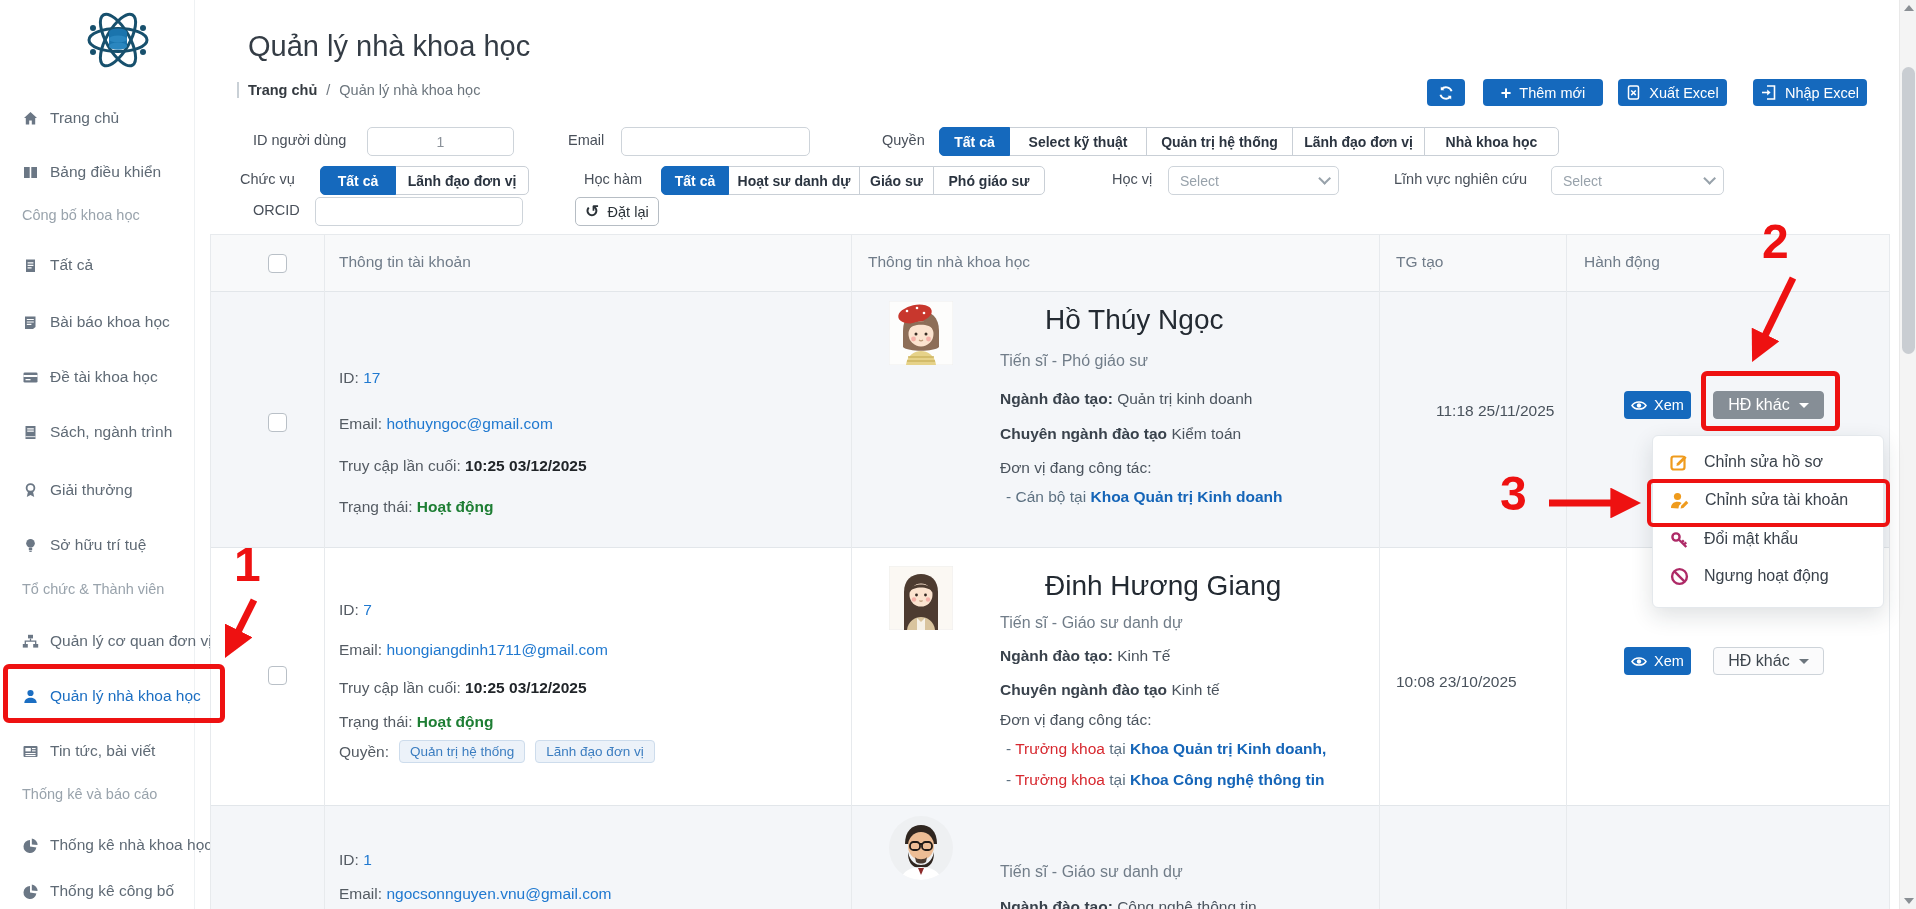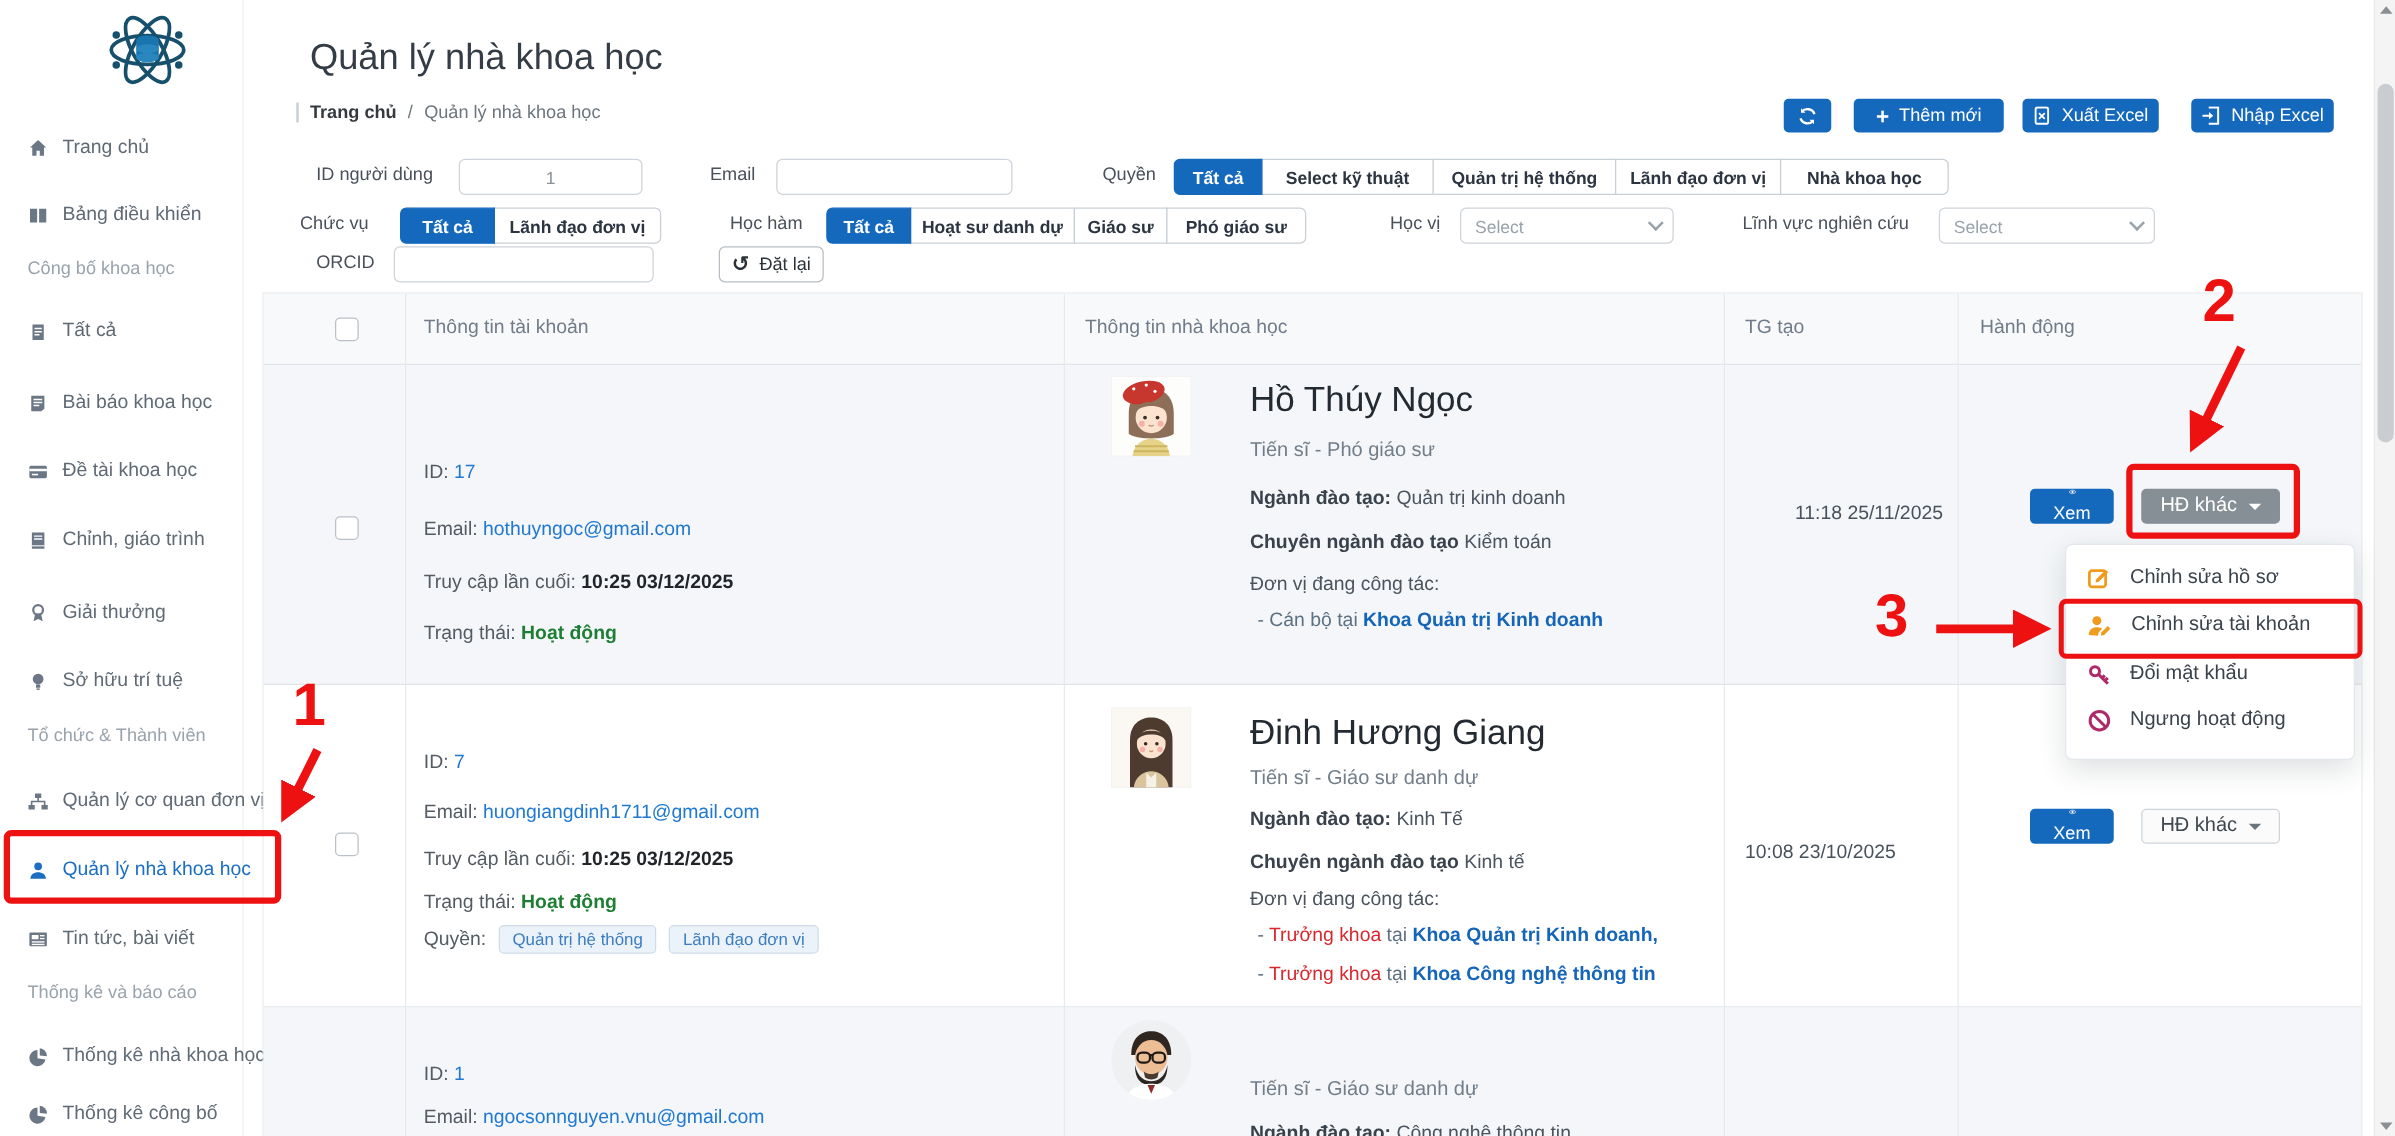--- a/index.html
+++ b/index.html
@@ -41,30 +41,30 @@
   .trow{left:0;width:1678px;border-bottom:1px solid #e2e6ea;}
   .thead{background:#f8f9fa;}
   .stripe{background:#f4f6f9;}
   .hcell{font-size:15.5px;color:#707c89;font-weight:500;white-space:nowrap;}
   .vline{position:absolute;top:0;width:1px;height:675px;background:#e7eaed;}
   .cbx{width:19px;height:19px;background:#fff;border:1px solid #b9c0c7;border-radius:4px;cursor:pointer;}
   .fline{font-size:15.5px;color:#545b63;white-space:nowrap;}
   .fline .lnk{color:#2079d0;}
   .fline b.dark{color:#212529;}
   .fline b.ok{color:#1e7e34;}
-  .sname{font-size:28px;color:#232a32;white-space:nowrap;}
+  .sname{font-size:28px;color:#232a32;white-space:nowrap;margin-left:45px;}
   .sdeg{font-size:16px;color:#717d89;white-space:nowrap;}
   .sline{font-size:15.5px;color:#4b545e;white-space:nowrap;}
   .sline b{color:#39424c;}
   .uline{font-size:15.5px;white-space:nowrap;color:#5d7182;}
   .uline .role-gray{color:#5d7182;}
   .uline .role-red{color:#d7282f;}
   .uline .org{color:#1565b8;font-weight:700;}
   .badge{display:inline-block;background:#ecf2f9;border:1px solid #cddcec;color:#3b7dc0;border-radius:4px;font-size:13.5px;padding:3px 10px;white-space:nowrap;}
-  .btn-view{display:flex;align-items:center;justify-content:center;gap:7px;background:#1569bd;color:#fff;border-radius:4px;font-size:14.5px;height:28px;cursor:pointer;flex-direction:column;}
+  .btn-view{display:flex;align-items:center;justify-content:center;gap:7px;background:#1569bd;color:#fff;border-radius:4px;font-size:14.5px;height:28px;cursor:pointer;}
   .btn-more{display:flex;align-items:center;justify-content:center;gap:9px;border-radius:4px;font-size:16px;height:28px;cursor:pointer;white-space:nowrap;}
   .btn-more.open{background:#868e96;color:#fff;border:1px solid #868e96;}
   .btn-more.idle{background:#fbfbfc;color:#3e464e;border:1px solid #cdd3d9;}
   .caret{width:0;height:0;border-left:5px solid transparent;border-right:5px solid transparent;border-top:5px solid currentColor;}
 
   
   #menu{left:1652px;top:435px;width:232px;height:173px;background:#fff;border:1px solid #e4e8ec;border-radius:6px;box-shadow:0 8px 22px rgba(30,40,50,.14);z-index:40;}
   .mitem{position:absolute;left:0;width:232px;height:36px;display:flex;align-items:center;gap:15px;padding-left:17px;font-size:16px;color:#3a424b;cursor:pointer;white-space:nowrap;}
 
   
@@ -138,21 +138,21 @@
           <rect x="3.5" y="10" width="5" height="1.3" fill="#fff"></rect>
         </svg>
       <span>Đề tài khoa học</span>
     </div>
     <div class="abs side-item" style="top:419px;">
       <svg width="17" height="17" viewBox="0 0 17 17">
           <path fill="#6b7785" d="M3.5 2h10v13h-10z"></path>
           <path fill="#fff" d="M5.2 4.3h6.6v1.1H5.2zM5.2 6.6h6.6v1.1H5.2z"></path>
           <rect x="3.5" y="12" width="10" height="1.2" fill="#fff" opacity=".7"></rect>
         </svg>
-      <span>Chỉnh, giáo trình</span>
+      <span>Sách, ngành trình</span>
     </div>
     <div class="abs side-item" style="top:477px;">
       <svg width="17" height="17" viewBox="0 0 17 17">
           <circle cx="8.5" cy="6" r="3.9" fill="none" stroke="#6b7785" stroke-width="1.8"></circle>
           <path fill="#6b7785" d="M6.2 8.8L4.8 15l3.7-1.9L12.2 15l-1.4-6.2z"></path>
         </svg>
       <span>Giải thưởng</span>
     </div>
     <div class="abs side-item" style="top:532px;">
       <svg width="17" height="17" viewBox="0 0 17 17">

